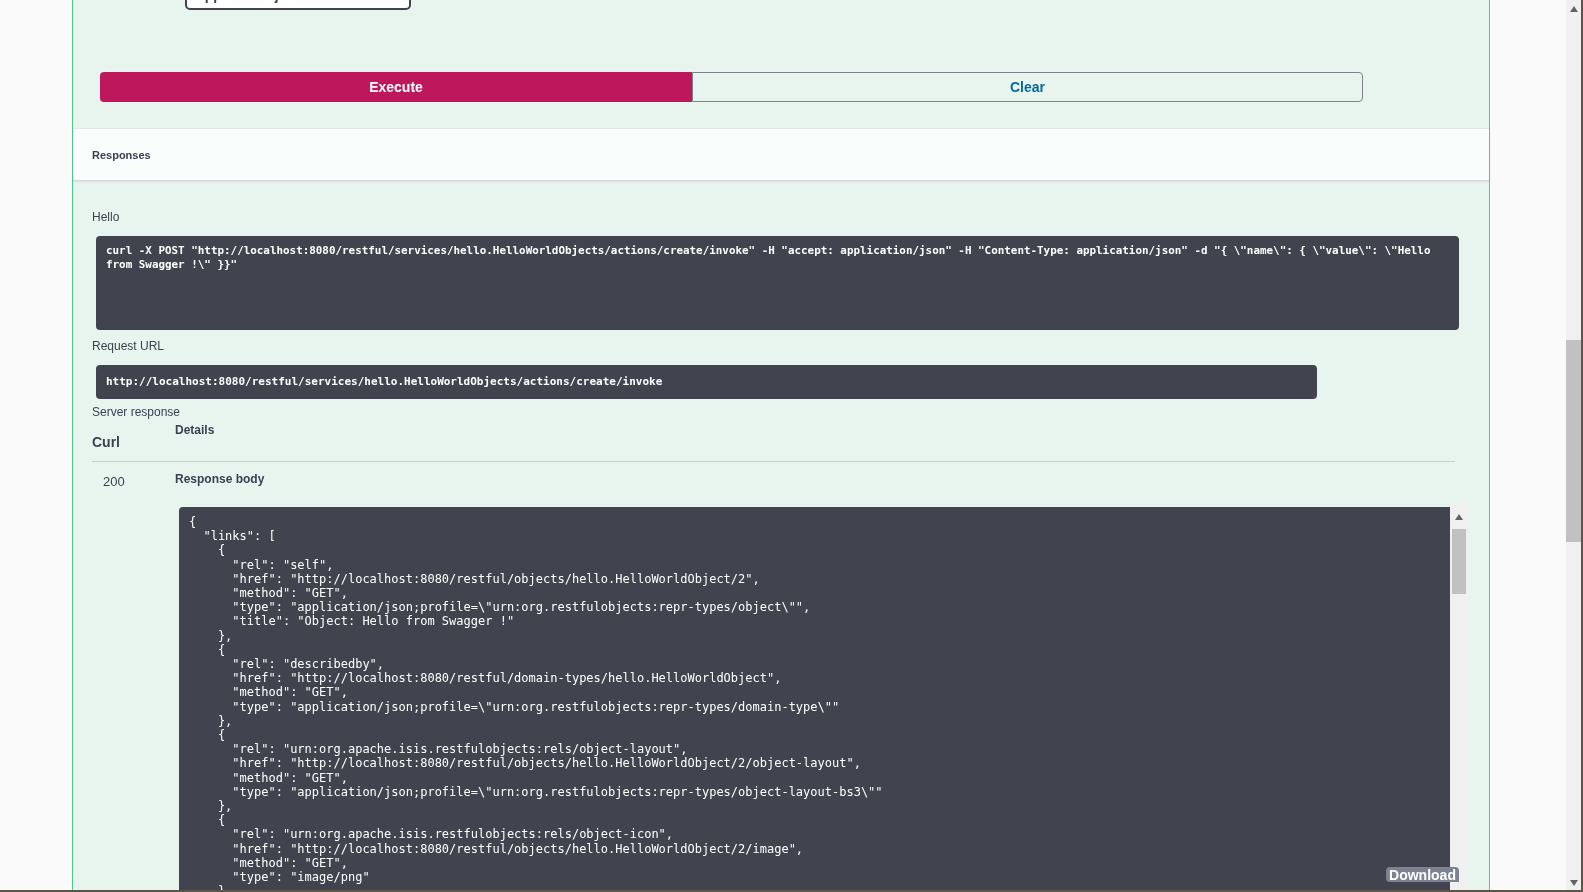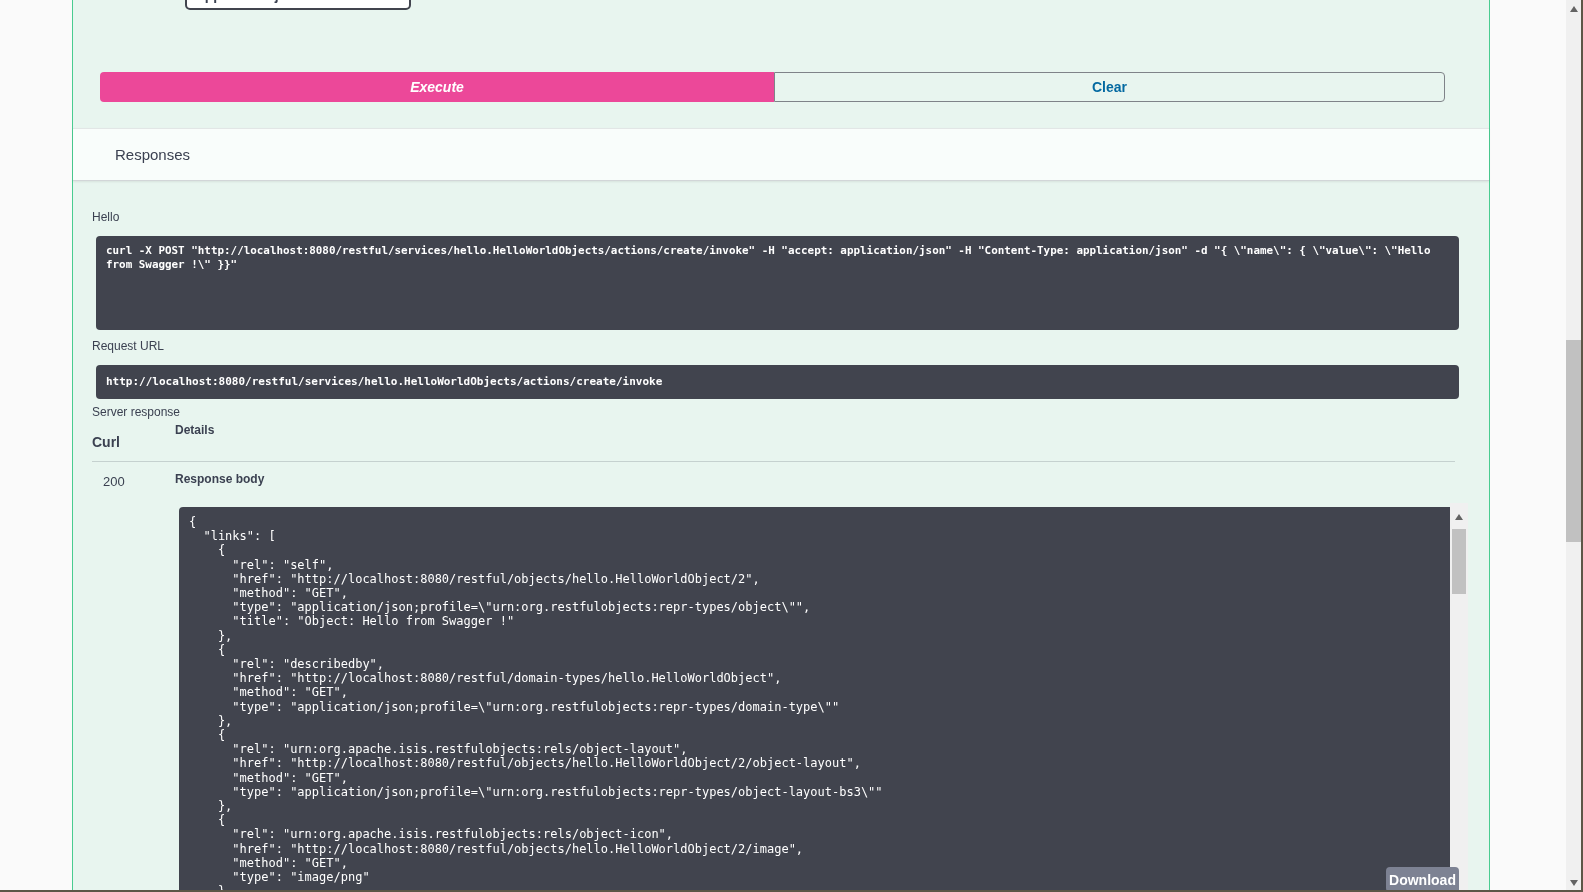--- a/index.html
+++ b/index.html
@@ -10,64 +10,64 @@
   .opblock{position:absolute;left:72px;top:0;width:1416px;height:892px;background:#e8f5ef;
     border-left:1px solid #49cc90;border-right:1px solid #49cc90;}
 
   
   .top-select{position:absolute;left:112px;top:-20px;width:226px;height:30px;background:#fff;
     border:2px solid #41444e;border-radius:5px;display:flex;align-items:center;padding-left:10px;
     box-sizing:border-box;font-weight:bold;font-size:14px;color:#3b4151;}
 
   
   .btn-bar{position:absolute;left:27px;top:72px;width:1345px;height:30px;display:flex;}
-  .btn-execute{width:674px;height:30px;background:#ec4899;color:#fff;font-weight:bold;font-size:14px;
-    display:flex;align-items:center;justify-content:center;border-radius:4px 0 0 4px;cursor:pointer;box-sizing:border-box;font-style:italic;}
+  .btn-execute{width:592px;height:30px;background:#be185d;color:#fff;font-weight:bold;font-size:14px;
+    display:flex;align-items:center;justify-content:center;border-radius:4px 0 0 4px;cursor:pointer;box-sizing:border-box;}
   .btn-clear{width:671px;height:30px;background:transparent;color:#0369a1;font-weight:bold;font-size:14px;
     border:1px solid #7f8389;display:flex;align-items:center;justify-content:center;border-radius:0 4px 4px 0;
     cursor:pointer;box-sizing:border-box;}
 
   
   .resp-header{position:absolute;left:0;top:128px;width:100%;height:53px;background:rgba(255,255,255,.75);
     border-top:1px solid rgba(59,65,81,.12);border-bottom:1px solid rgba(59,65,81,.2);
     box-shadow:0 1px 2px rgba(0,0,0,.08);display:flex;align-items:center;
     justify-content:space-between;padding:0 34px 0 19px;box-sizing:border-box;}
-  .resp-title{font-size:15px;font-weight:normal;margin-left:23px;}
+  .resp-title{font-size:11px;font-weight:bold;}
   .ct-group{display:flex;align-items:center;}
   .ct-label{font-size:12px;margin-right:12px;}
   .ct-select{width:517px;height:30px;background:#fff;border:2px solid #41444e;border-radius:4px;
     box-sizing:border-box;display:flex;align-items:center;justify-content:space-between;
     padding:0 12px 0 10px;font-weight:bold;font-size:14px;cursor:pointer;}
 
   .lbl{position:absolute;font-size:12px;color:#3b4151;}
 
   pre{margin:4px;}
   .codeblock{position:absolute;background:#41444e;border-radius:4px;color:#fff;
     font-family:"DejaVu Sans Mono",monospace;box-sizing:border-box;}
   .curl-block{left:19px;top:232px;width:1363px;height:94px;padding:8px 10px;font-size:10.9px;
     line-height:14px;font-weight:bold;white-space:pre-wrap;word-wrap:break-word;overflow:hidden;}
-  .url-block{left:19px;top:361px;width:1363px;height:34px;padding:10px 10px;font-size:11px;
+  .url-block{left:19px;top:361px;width:1221px;height:34px;padding:10px 10px;font-size:11px;
     line-height:14px;font-weight:bold;white-space:pre;overflow:hidden;}
 
   .code-hdr{position:absolute;left:19px;top:434px;font-size:14px;font-weight:bold;}
   .details-hdr{position:absolute;left:102px;top:423px;font-size:12px;font-weight:bold;}
   .tbl-divider{position:absolute;left:19px;top:461px;width:1363px;height:0;
     border-top:1px solid rgba(59,65,81,.2);}
   .status-code{position:absolute;left:30px;top:474px;font-size:13px;}
   .respbody-lbl{position:absolute;left:102px;top:472px;font-size:12px;font-weight:bold;}
 
   
   .body-wrap{position:absolute;left:102px;top:503px;width:1293px;height:389px;}
   .body-pre{position:absolute;left:0;top:0;width:1275px;height:389px;background:#41444e;
     border-radius:4px 0 0 0;color:#fff;font-family:"DejaVu Sans Mono",monospace;font-size:12px;
     line-height:14.2px;padding:8px 10px;box-sizing:border-box;white-space:pre;overflow:hidden;}
   .inner-sb{position:absolute;left:1275px;top:0;width:18px;height:389px;background:#f0f0f0;}
   .inner-sb .tri-up{position:absolute;left:5px;top:11px;}
   .inner-thumb{position:absolute;left:2px;top:26px;width:14px;height:65px;background:#c1c1c1;}
-  .download-btn{position:absolute;left:1211px;top:364px;width:73px;height:25px;background:#7d8293;
+  .download-btn{position:absolute;left:1211px;top:364px;width:73px;height:15px;background:#7d8293;
     border-radius:4px 4px 0 4px;color:#fff;font-weight:bold;font-size:14px;display:flex;
     align-items:center;justify-content:center;cursor:pointer;z-index:5;}
 
   
   .page-sb{position:absolute;left:1566px;top:0;width:17px;height:892px;background:#f0f0f0;}
   .page-sb .tri-up{position:absolute;left:4px;top:6px;}
   .page-sb .tri-down{position:absolute;left:4px;top:880px;}
   .page-thumb{position:absolute;left:0;top:340px;width:17px;height:202px;background:#c1c1c1;}
 
   .tri-up{width:0;height:0;border-left:4.5px solid transparent;border-right:4.5px solid transparent;

